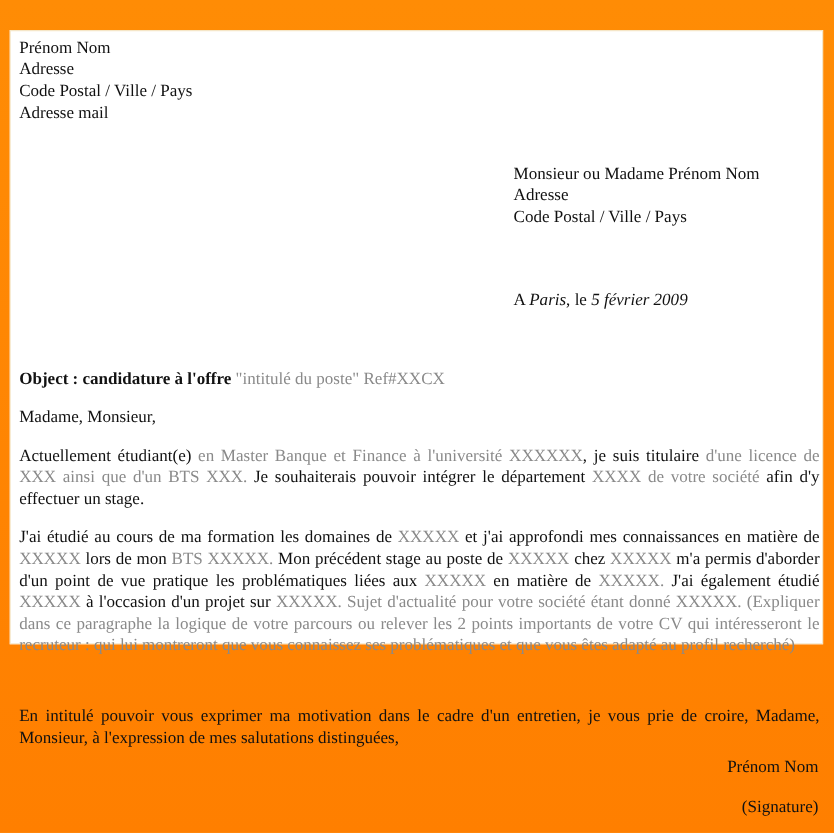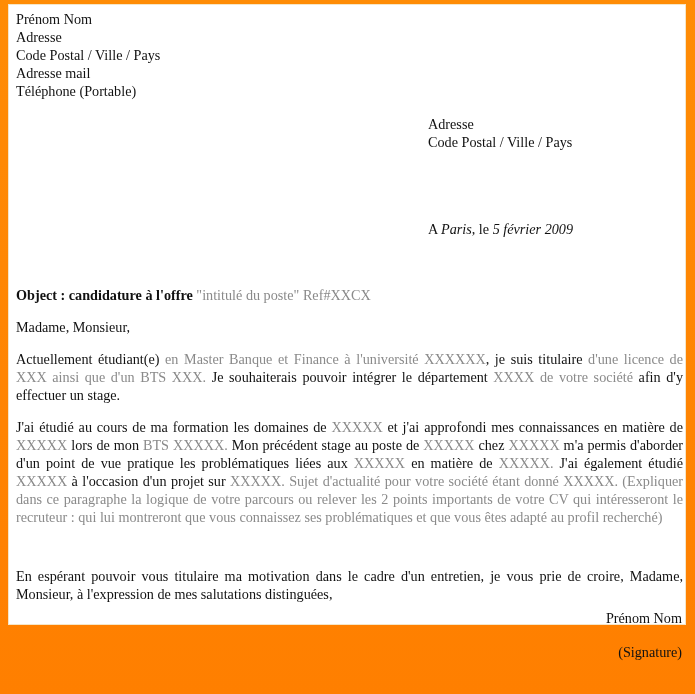--- a/index.html
+++ b/index.html
@@ -7,21 +7,21 @@
     width: 695px; height: 694px; overflow: hidden;
     background: #ff8a00;
     font-family: "Liberation Serif", "DejaVu Serif", serif;
     color: #111;
   }
   .frame {
     position: absolute; left: 0; top: 0; width: 695px; height: 694px;
     background: linear-gradient(#ff8c05, #ff7f00);
   }
   .page {
-    position: absolute; left: 8px; top: 4px; width: 678px; height: 621px;
+    position: absolute; left: 8px; top: 25px; width: 678px; height: 512px;
     background: #fff;
     box-shadow: inset 0 0 0 1px #f5e6c8;
   }
   .page .t {
     position: absolute; font-size: 14.2px; line-height: 18px; white-space: nowrap;
   }
   .sender { left: 8px; top: 6px; }
   .recipient { left: 420px; top: 111px; }
   .dateline { left: 420px; top: 216px; }
   .i { font-style: italic; }
@@ -43,37 +43,37 @@
 <body>
 
 <div class="frame">
   <div class="page">
 
     <div class="t sender">
       <div>Prénom Nom</div>
       <div>Adresse</div>
       <div>Code Postal / Ville / Pays</div>
       <div>Adresse mail</div>
-      <div>Téléphone (Portable)</div>
     </div>
 
     <div class="t recipient">
+      <div>Monsieur ou Madame Prénom Nom</div>
       <div>Adresse</div>
       <div>Code Postal / Ville / Pays</div>
     </div>
 
     <div class="t dateline"><span>A </span><span class="i">Paris</span><span>, le </span><span class="i">5 février 2009</span></div>
 
     <div class="t object"><span class="b">Object : candidature à l'offre</span><span class="g"> "intitulé du poste" Ref#XXCX</span></div>
 
     <div class="t salut">Madame, Monsieur,</div>
 
     <div class="para p1"><span>Actuellement étudiant(e) </span><span class="g">en Master Banque et Finance à l'université XXXXXX</span><span>, je suis titulaire </span><span class="g">d'une licence de XXX ainsi que d'un BTS XXX.</span><span> Je souhaiterais pouvoir intégrer le département </span><span class="g">XXXX de votre société</span><span> afin d'y effectuer un stage.</span></div>
 
     <div class="para p2"><span>J'ai étudié au cours de ma formation les domaines de </span><span class="g">XXXXX</span><span> et j'ai approfondi mes connaissances en matière de </span><span class="g">XXXXX</span><span> lors de mon </span><span class="g">BTS XXXXX.</span><span> Mon précédent stage au poste de </span><span class="g">XXXXX</span><span> chez </span><span class="g">XXXXX</span><span> m'a permis d'aborder d'un point de vue pratique les problématiques liées aux </span><span class="g">XXXXX</span><span> en matière de </span><span class="g">XXXXX.</span><span> J'ai également étudié </span><span class="g">XXXXX</span><span> à l'occasion d'un projet sur </span><span class="g">XXXXX. Sujet d'actualité pour votre société étant donné XXXXX. (Expliquer dans ce paragraphe la logique de votre parcours ou relever les 2 points importants de votre CV qui intéresseront le recruteur : qui lui montreront que vous connaissez ses problématiques et que vous êtes adapté au profil recherché)</span></div>
 
-    <div class="para p3">En espérant pouvoir vous titulaire ma motivation dans le cadre d'un entretien, je vous prie de croire, Madame, Monsieur, à l'expression de mes salutations distinguées,</div>
+    <div class="para p3">En intitulé pouvoir vous exprimer ma motivation dans le cadre d'un entretien, je vous prie de croire, Madame, Monsieur, à l'expression de mes salutations distinguées,</div>
 
     <div class="t sig-name">Prénom Nom</div>
     <div class="t sig">(Signature)</div>
 
   </div>
 </div>
 
 </body></html>

